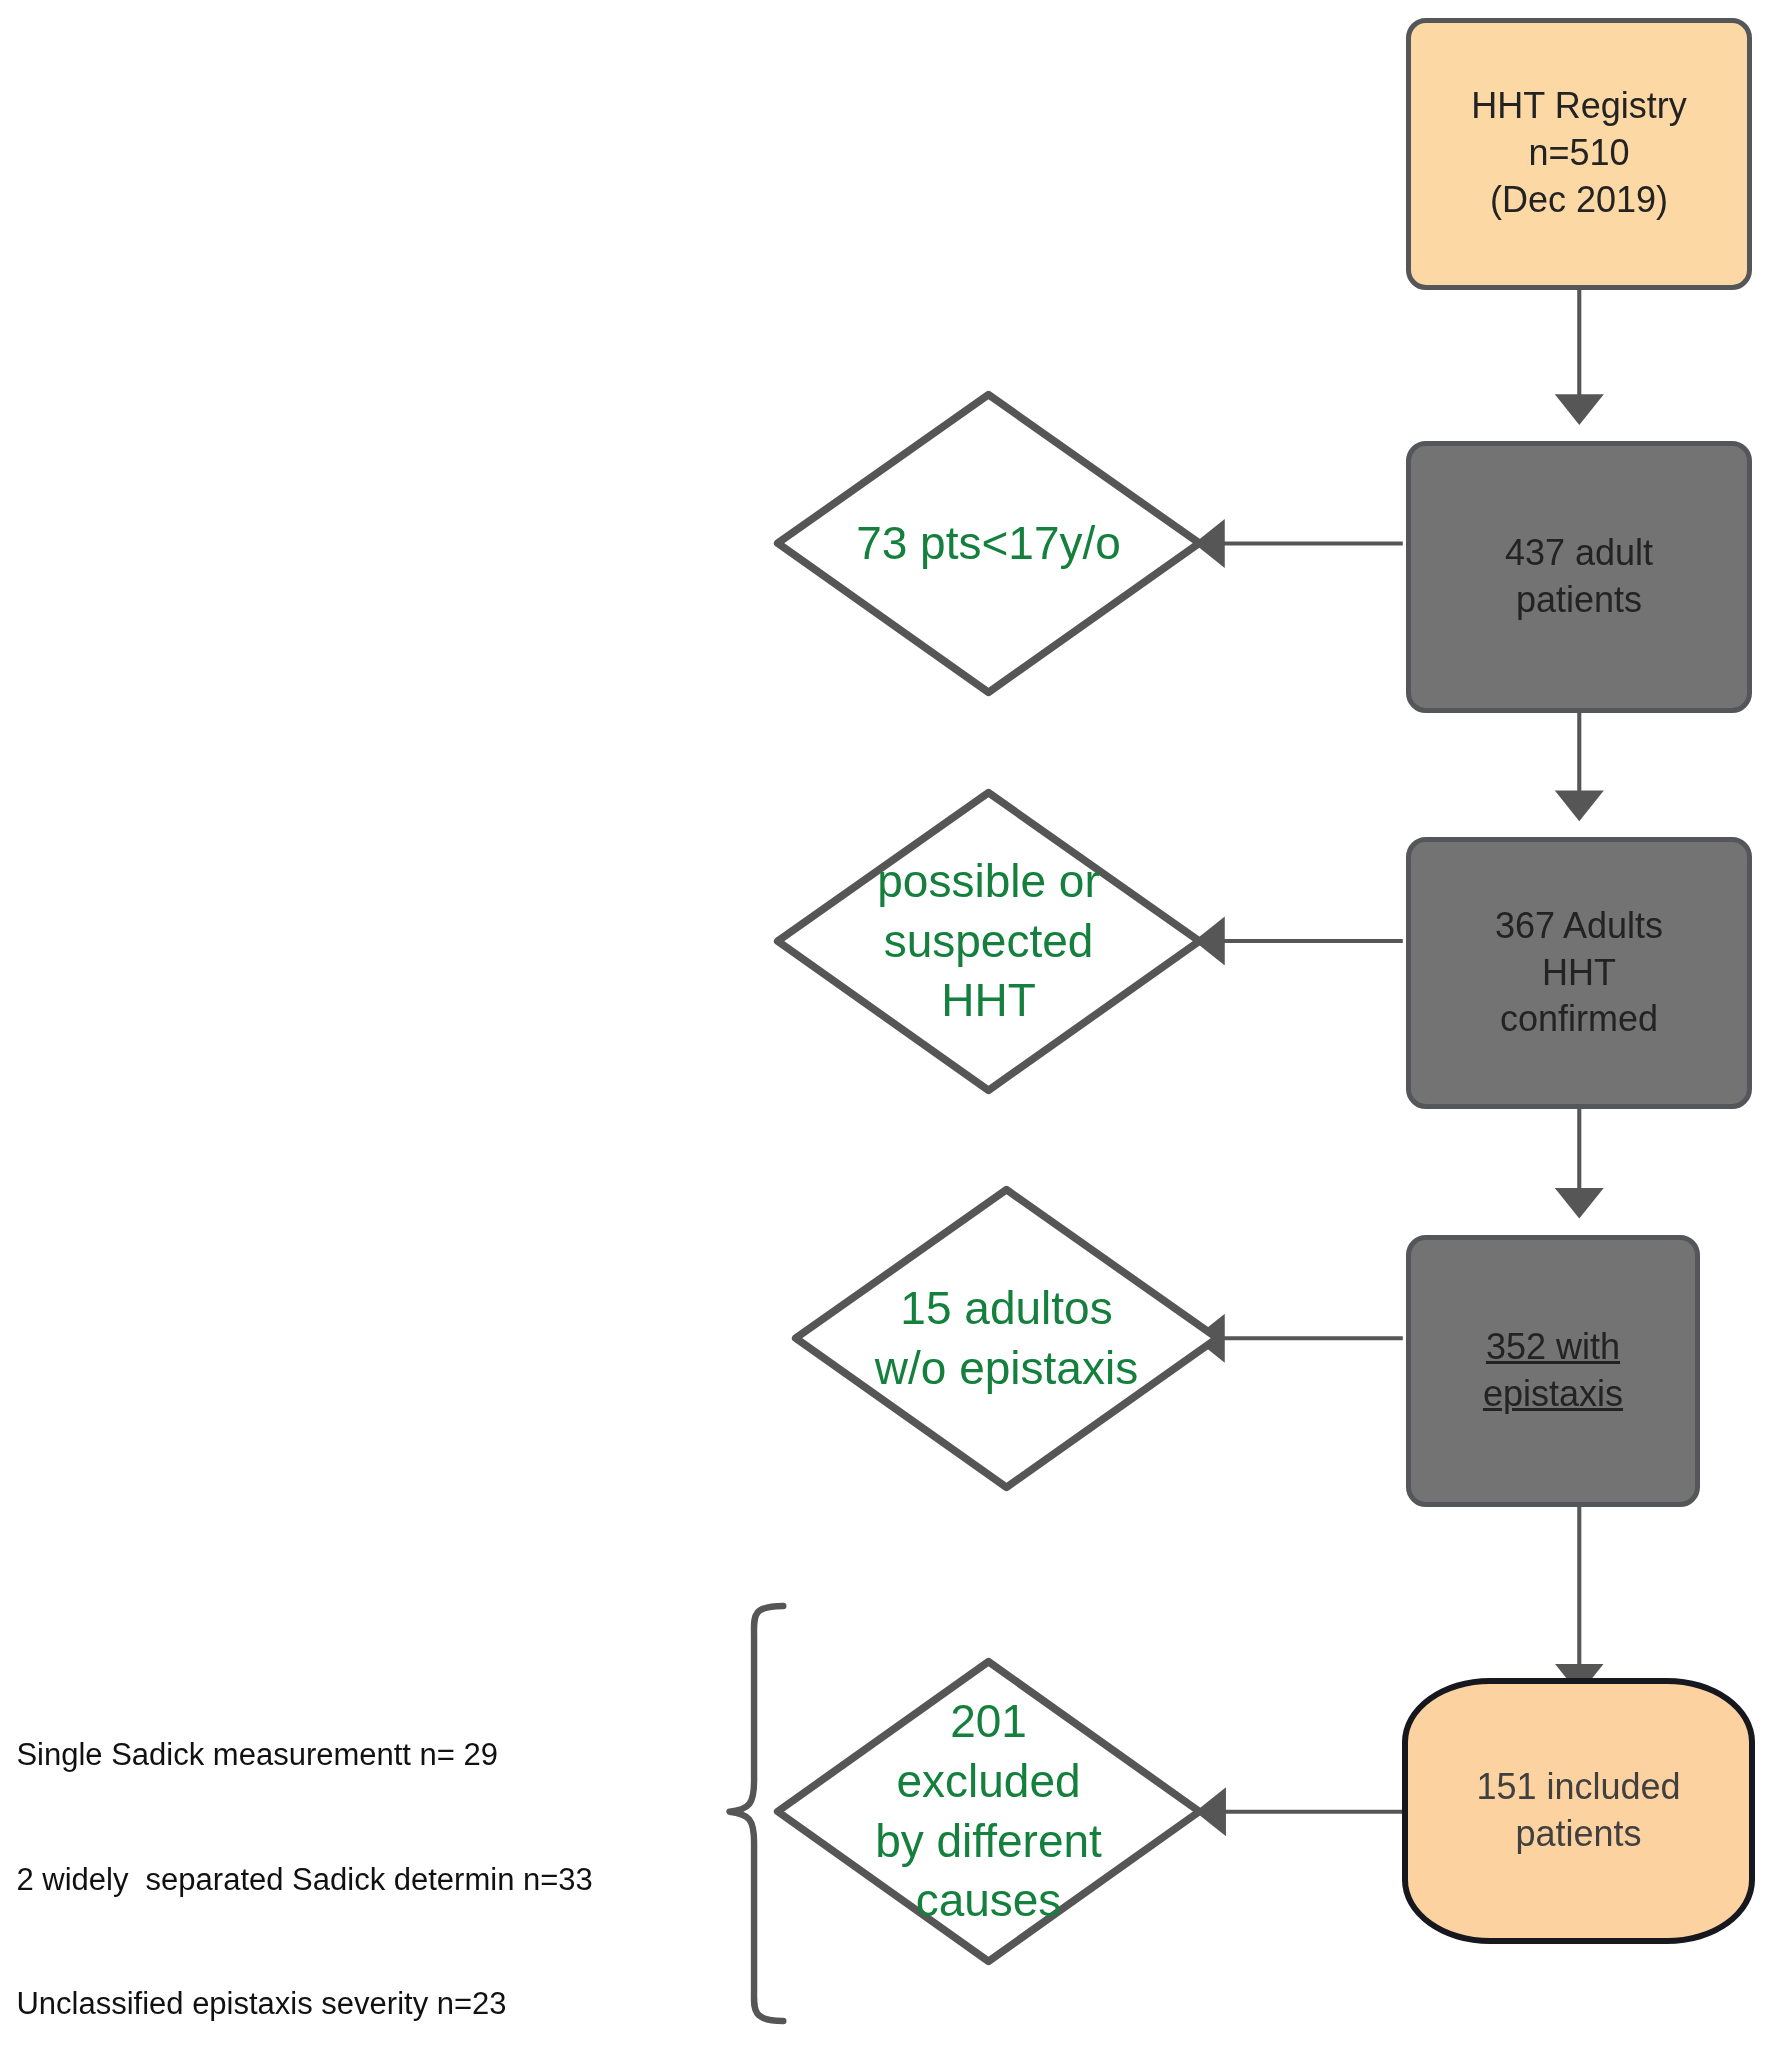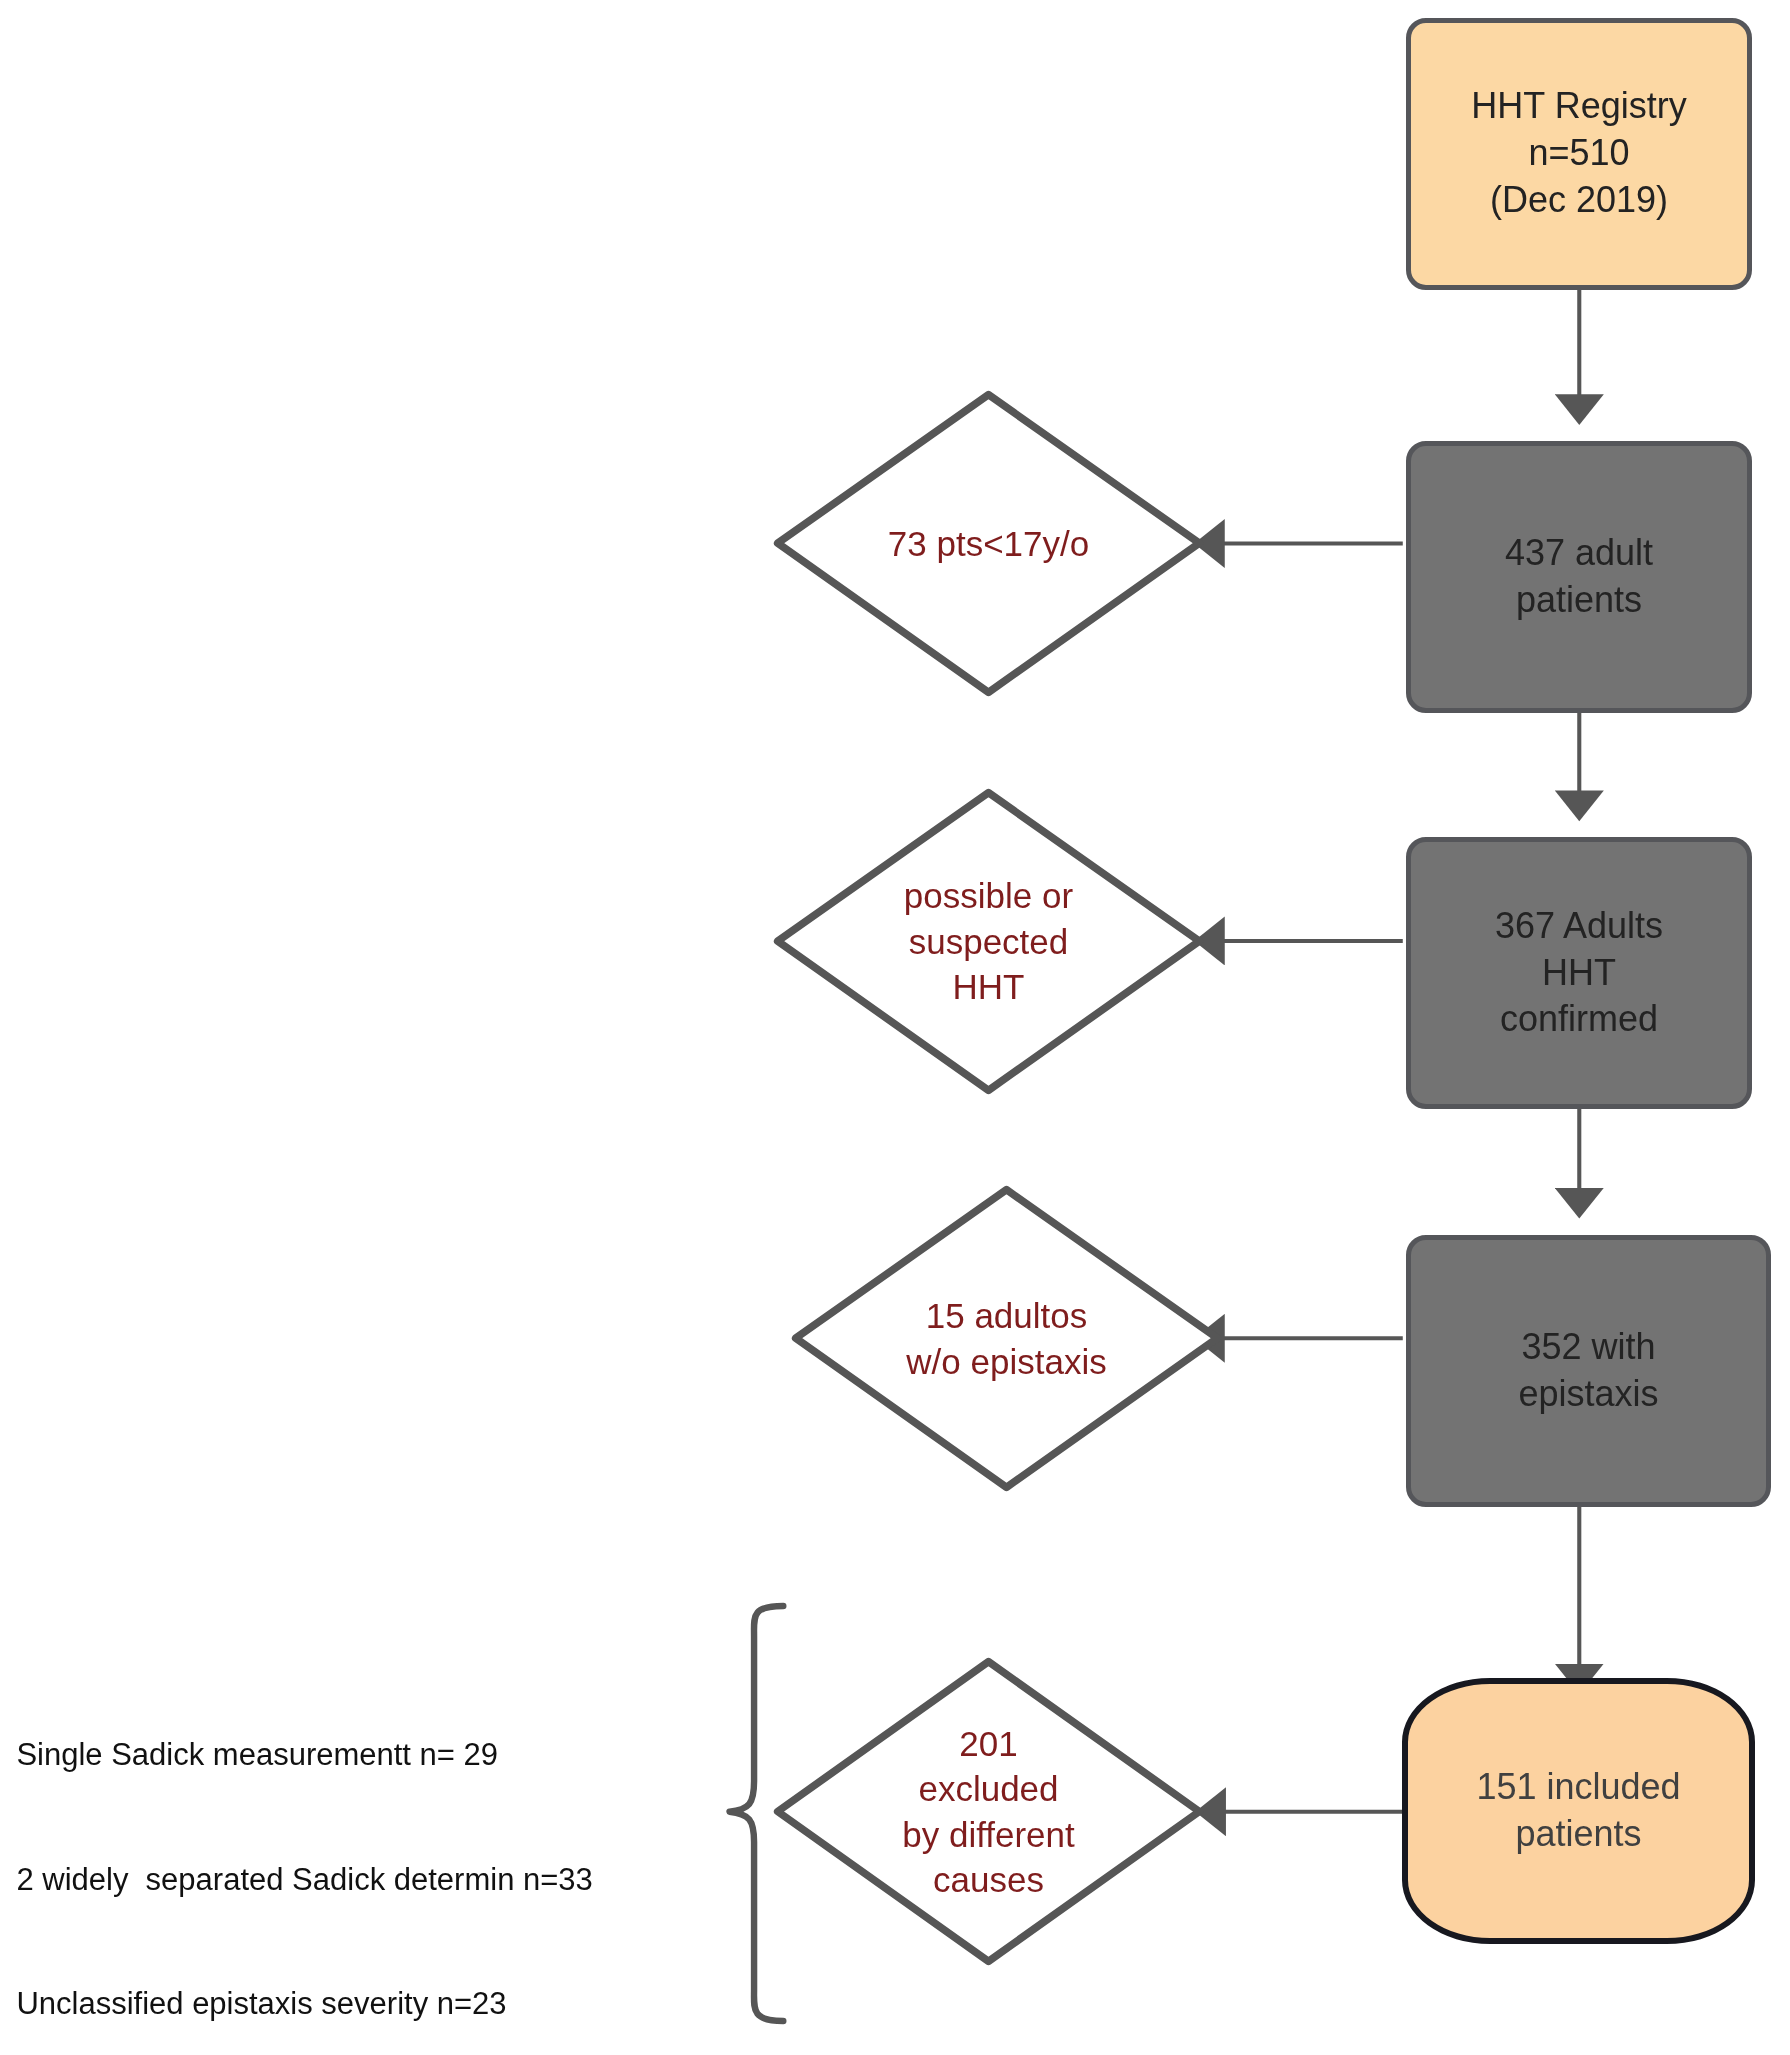--- a/index.html
+++ b/index.html
@@ -41,22 +41,22 @@
   }
   .box-orange{ background:#fcd8a4; }
   .box-grey{ background:#737373;margin-top:28px; }
   .box-final{
     background:#fcd2a0;
     border:6.4px solid #17181f;
     border-radius:88px/64px;
     color:#404040;
   }
   .diamond{
-    font-size:35px;
-    color:#7f1d1d;
+    font-size:46px;
+    color:#15803d;
     white-space:pre-line;
     z-index:3;
     background:transparent;
   }
   .diamond-shape{
     position:absolute;
     left:0; top:0;
     width:100%;
     height:100%;
     z-index:-1;
@@ -135,21 +135,21 @@
 n=510
 (Dec 2019)</div>
 
   <div class="node boxnode box-grey" style="left:1406px; top:413px; width:346px; height:272px;">437 adult
 patients</div>
 
   <div class="node boxnode box-grey" style="left:1406px; top:809px; width:346px; height:272px;">367 Adults
 HHT
 confirmed</div>
 
-  <div class="node boxnode box-grey" style="left:1406px; top:1207px; width:365px; height:272px;">352 with
+  <div class="node boxnode box-grey" style="left:1406px; top:1207px; width:294px; height:272px;text-decoration:underline;">352 with
 epistaxis</div>
 
   <div class="node boxnode box-final" style="left:1402px; top:1678px; width:353px; height:266px;">151 included
 patients</div>
 
   <div class="node diamond" style="left:773px; top:390px; width:431px; height:307px;">
     <svg class="diamond-shape" viewBox="0 0 738 525" preserveAspectRatio="none">
       <path d="M369 8 L730 262 L369 517 L8 262 Z" fill="#ffffff" stroke="#565656" stroke-width="13" stroke-linejoin="round"></path>
     </svg>
     <span>73 pts&lt;17y/o</span>

